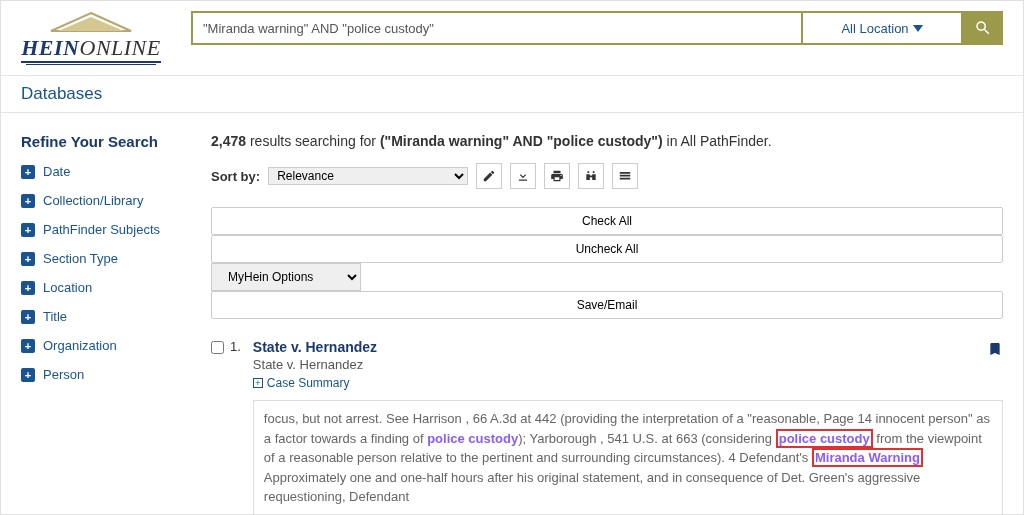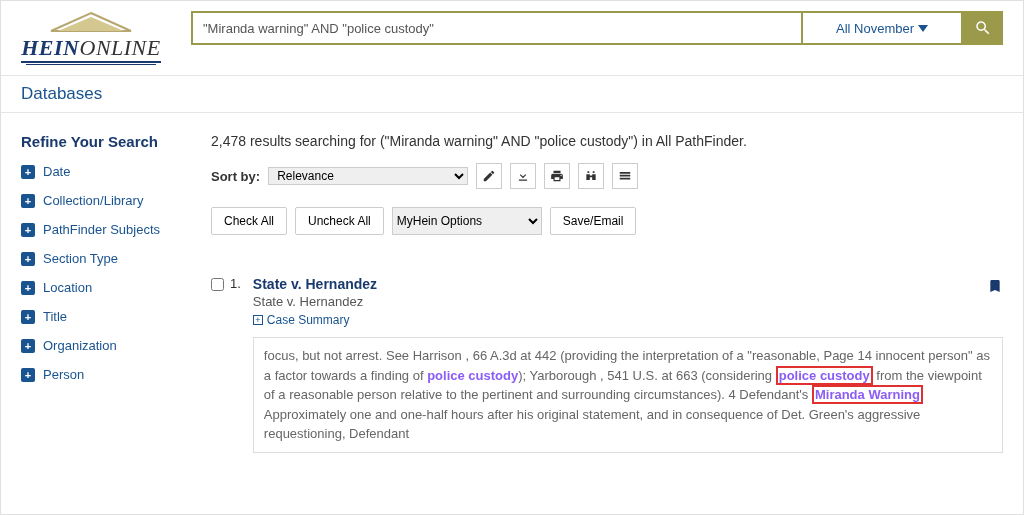--- a/index.html
+++ b/index.html
@@ -23,29 +23,29 @@
   .search-links .sep { color: #999; margin: 0 4px; }
   .nav-bar { border-top: 1px solid #e5e5e5; border-bottom: 1px solid #e5e5e5; margin-top: 10px; padding: 8px 20px; }
   .nav-bar a { color: #1a5490; text-decoration: none; font-size: 17px; }
   .main { display: flex; padding: 20px; }
   .sidebar { width: 190px; flex-shrink: 0; }
   .sidebar h3 { color: #1a3a6e; font-size: 15px; font-weight: bold; margin-bottom: 14px; }
   .facet { display: flex; align-items: center; color: #1a5490; font-size: 13px; margin-bottom: 14px; cursor: pointer; }
   .facet-icon { width: 14px; height: 14px; background: #1a5490; color: #fff; display: inline-flex; align-items: center; justify-content: center; font-size: 11px; font-weight: bold; border-radius: 2px; margin-right: 8px; }
   .results { flex: 1; }
   .results-count { font-size: 14px; color: #333; margin-bottom: 14px; }
-  .results-count strong { font-weight: normal; }
+  .results-count strong { font-weight: bold; }
   .sort-row { display: flex; align-items: center; gap: 8px; margin-bottom: 18px; }
   .sort-row label { font-weight: bold; font-size: 13px; }
   .sort-select { height: 18px; width: 200px; border: 1px solid #ccc; padding: 0 4px; font-size: 12px; }
   .icon-btn { width: 26px; height: 26px; border: 1px solid #ccc; background: #fff; display: inline-flex; align-items: center; justify-content: center; cursor: pointer; }
   .icon-btn svg { width: 14px; height: 14px; fill: #333; }
-  .action-row { display: flex; gap: 8px; margin-bottom: 41px; }
+  .action-row { display: flex; margin-bottom: 20px; flex-direction: column; }
   .action-btn { height: 28px; border: 1px solid #ccc; background: #fff; padding: 0 12px; font-size: 12px; cursor: pointer; border-radius: 2px; }
-  .myhein-select { height: 28px; border: 1px solid #ccc; padding: 0 0; font-size: 12px; width: 150px; }
+  .myhein-select { height: 28px; border: 1px solid #ccc; padding: 0 12px; font-size: 12px; width: 150px; }
   .result-item { display: flex; align-items: flex-start; position: relative; }
   .result-check { margin-right: 6px; margin-top: 2px; }
   .result-num { margin-right: 12px; font-size: 13px; color: #333; }
   .result-body { flex: 1; }
   .result-title { color: #1a3a6e; font-weight: bold; font-size: 14px; text-decoration: none; }
   .result-date { font-size: 13px; color: #555; margin-top: 2px; }
   .result-sub { font-size: 13px; color: #555; margin-top: 2px; }
   .case-summary { color: #1a5490; font-size: 12px; margin-top: 4px; display: flex; align-items: center; cursor: pointer; }
   .case-summary .plus { width: 10px; height: 10px; border: 1px solid #1a5490; display: inline-flex; align-items: center; justify-content: center; font-size: 9px; margin-right: 4px; }
   .snippet { border: 1px solid #ddd; padding: 8px 10px; margin-top: 10px; font-size: 13px; color: #666; line-height: 1.5; position: relative; }
@@ -67,21 +67,21 @@
     <div class="logo-text">
       <span class="hein">HEIN</span><span class="online">ONLINE</span>
     </div>
     <div class="logo-underline"></div>
     <div class="logo-underline2"></div>
   </div>
   <div class="search-area">
     <div class="search-row">
       <input class="search-input" value="&quot;Miranda warning&quot; AND &quot;police custody&quot;" style="">
       <div class="db-btn">
-        <span>All November</span>
+        <span>All Location</span>
         <span class="triangle-down"></span>
       </div>
       <button class="search-btn">
         <svg viewBox="0 0 24 24">
             <path d="M15.5 14h-.79l-.28-.27A6.471 6.471 0 0016 9.5 6.5 6.5 0 109.5 16c1.61 0 3.09-.59 4.23-1.57l.27.28v.79l5 4.99L20.49 19l-4.99-5zm-6 0C7.01 14 5 11.99 5 9.5S7.01 5 9.5 5 14 7.01 14 9.5 11.99 14 9.5 14z"></path>
           </svg>
       </button>
     </div>
   </div>
 </div>

